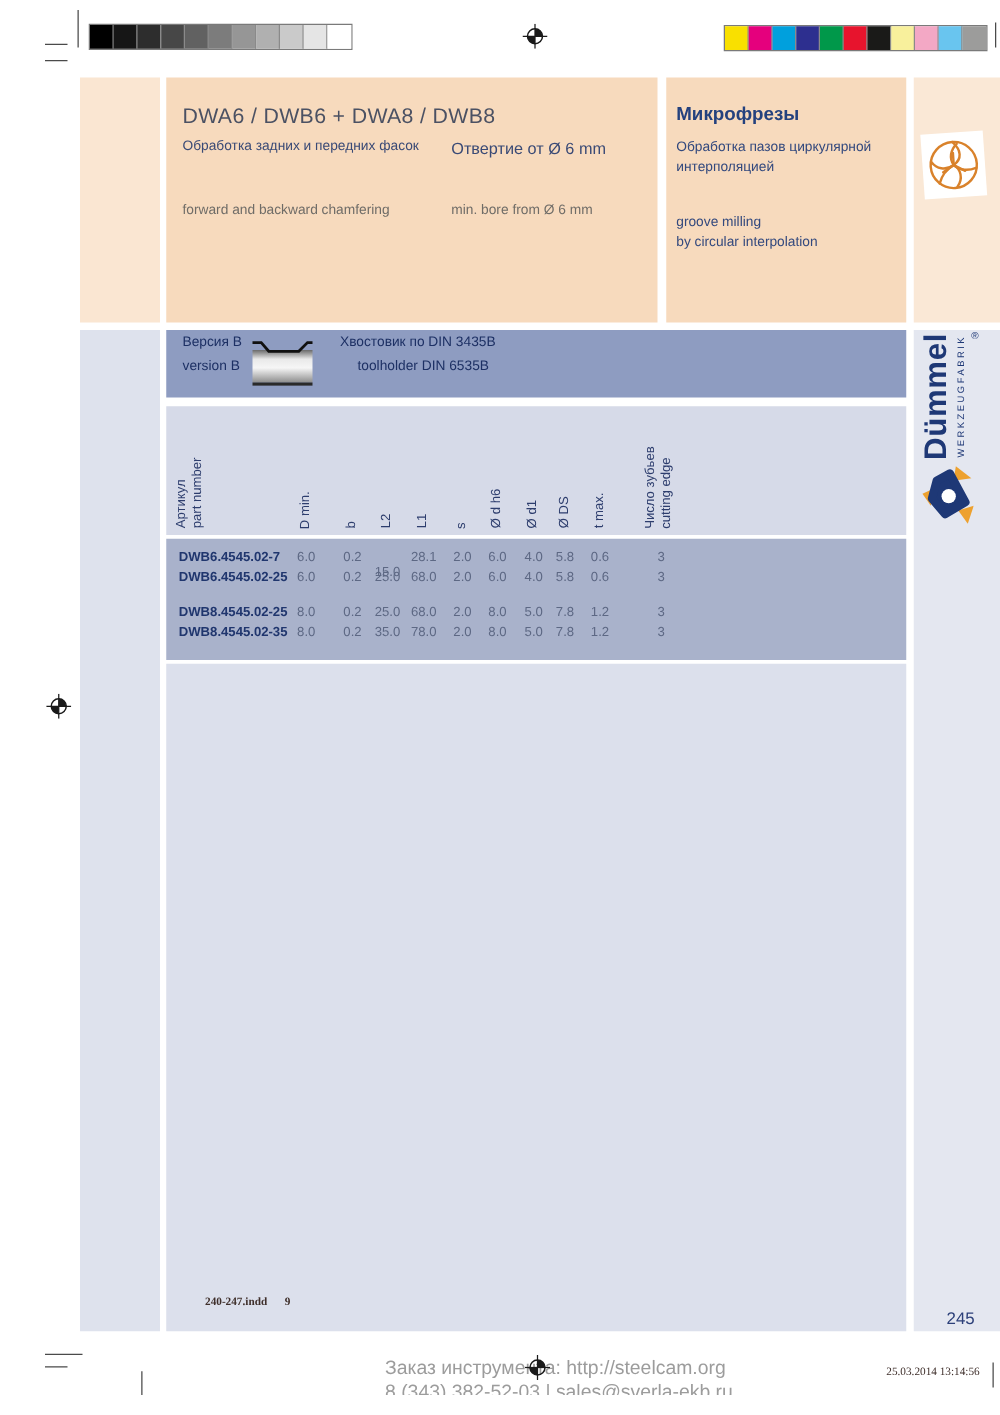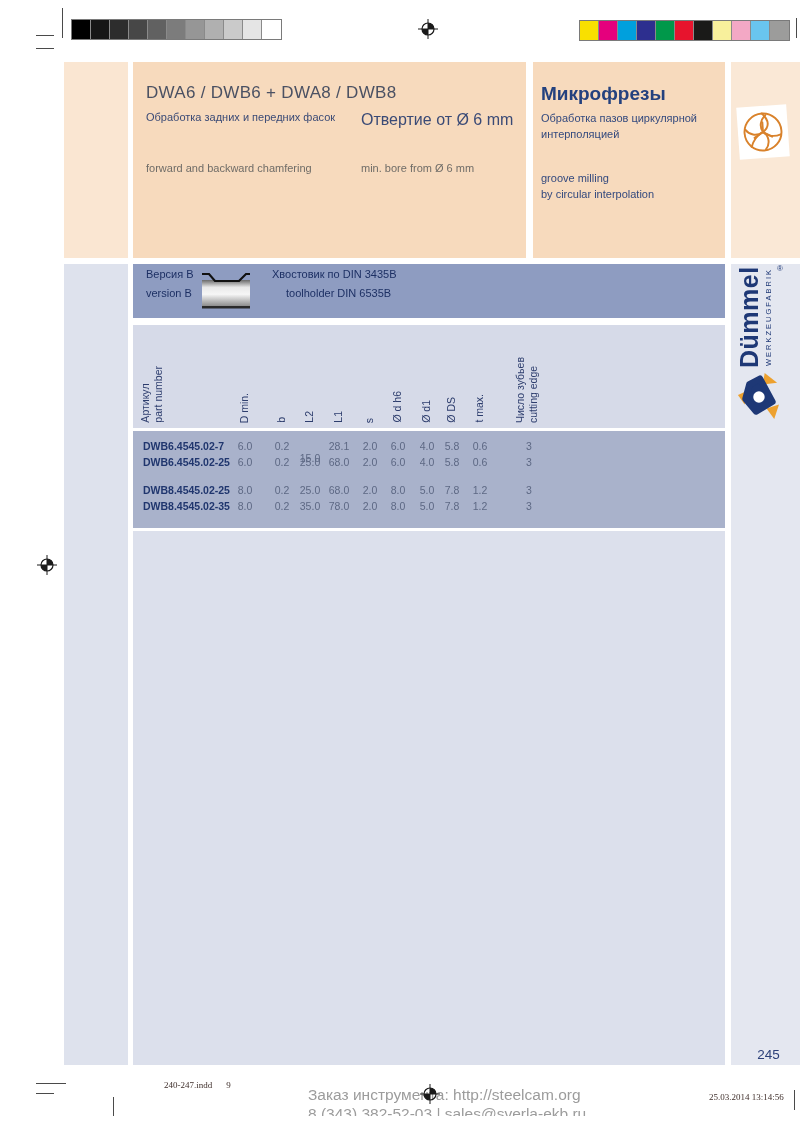--- a/index.html
+++ b/index.html
@@ -22,24 +22,24 @@
   .header-side    { position:absolute; left:695px; top:62px;  width:75px;  height:196px; background:#fae8d6; }
   .version-bar    { position:absolute; left:97px;  top:264px; width:592px; height:54px;  background:#8e9cc1; }
   .sidebar        { position:absolute; left:695px; top:264px; width:75px;  height:801px; background:#e4e7f0; }
   .table-header   { position:absolute; left:97px;  top:325px; width:592px; height:103px; background:#d6dae8; }
   .table-rows     { position:absolute; left:97px;  top:431px; width:592px; height:97px;  background:#a9b2cb; }
   .main-lower     { position:absolute; left:97px;  top:531px; width:592px; height:534px; background:#dce0ec; }
 
   
   .page-title  { position:absolute; left:110px; top:83px;  font-size:17px; color:#4b5163; letter-spacing:.3px; }
   .h-ru-left   { position:absolute; left:110px; top:111px; font-size:11px; color:#3a4a76; }
-  .h-bore-ru   { position:absolute; left:325px; top:111px; font-size:16px; color:#3a4a76; }
+  .h-bore-ru   { position:absolute; left:325px; top:111px; font-size:13px; color:#3a4a76; }
   .h-en-left   { position:absolute; left:110px; top:162px; font-size:11px; color:#6f6c67; }
   .h-bore-en   { position:absolute; left:325px; top:162px; font-size:11px; color:#6f6c67; }
-  .r-title     { position:absolute; left:505px; top:83px;  font-size:19px; font-weight:bold; color:#24417e; }
+  .r-title     { position:absolute; left:505px; top:83px;  font-size:15px; font-weight:bold; color:#24417e; }
   .r-ru        { position:absolute; left:505px; top:110px; font-size:11px; line-height:16px; color:#33497e; white-space:pre-line; }
   .r-en        { position:absolute; left:505px; top:170px; font-size:11px; line-height:16px; color:#33497e; white-space:pre-line; }
   .emblem-box  { position:absolute; left:702px; top:106px; width:50px; height:52px; background:#fff; transform:rotate(-4deg); display:flex; align-items:center; justify-content:center; }
 
   
   .v-ru  { position:absolute; left:110px; top:268px; font-size:11px; color:#1d3064; }
   .v-en  { position:absolute; left:110px; top:287px; font-size:11px; color:#1d3064; }
   .t-ru  { position:absolute; left:236px; top:268px; font-size:11px; color:#1d3064; }
   .t-en  { position:absolute; left:250px; top:287px; font-size:11px; color:#1d3064; }
   .toolholder-svg { position:absolute; left:163px; top:266px; }
@@ -52,21 +52,21 @@
 
   
   .brand-text { position:absolute; left:699px; top:272px; height:96px; writing-mode:vertical-rl; transform:rotate(180deg); }
   .brand-name    { display:block; font-size:25px; font-weight:bold; color:#1e3876; letter-spacing:.5px; }
   .brand-tagline { display:block; font-size:7.5px; letter-spacing:2px; color:#1e3876; margin-top:2px; }
   .brand-reg  { position:absolute; left:741px; top:264px; font-size:8px; color:#1e3876; }
   .brand-mark { position:absolute; left:701px; top:372px; }
   .page-num { position:absolute; left:695px; top:1047px; width:75px; text-align:center; font-size:13.5px; color:#2c4079; }
 
   
-  .slug-left { position:absolute; left:128px; top:1080px; font-family:"Liberation Serif", serif; font-weight:normal; font-size:9px; color:#3f2f2b; }
+  .slug-left { position:absolute; left:128px; top:1036px; font-family:"Liberation Serif", serif; font-weight:bold; font-size:9px; color:#3f2f2b; }
   .slug-left .gap { display:inline-block; width:14px; }
   .slug-date { position:absolute; left:673px; top:1092px; font-family:"Liberation Serif", serif; font-weight:normal; font-size:9px; color:#3f2f2b; }
   .wm { position:absolute; left:272px; top:1086px; font-size:15.5px; line-height:18.5px; color:#9c9c9c; }
 </style>
 </head>
 <body>
 
 <div class="page">
 
   <div class="cmark" style="left:0;top:35px;width:18px;height:1px;"></div>

